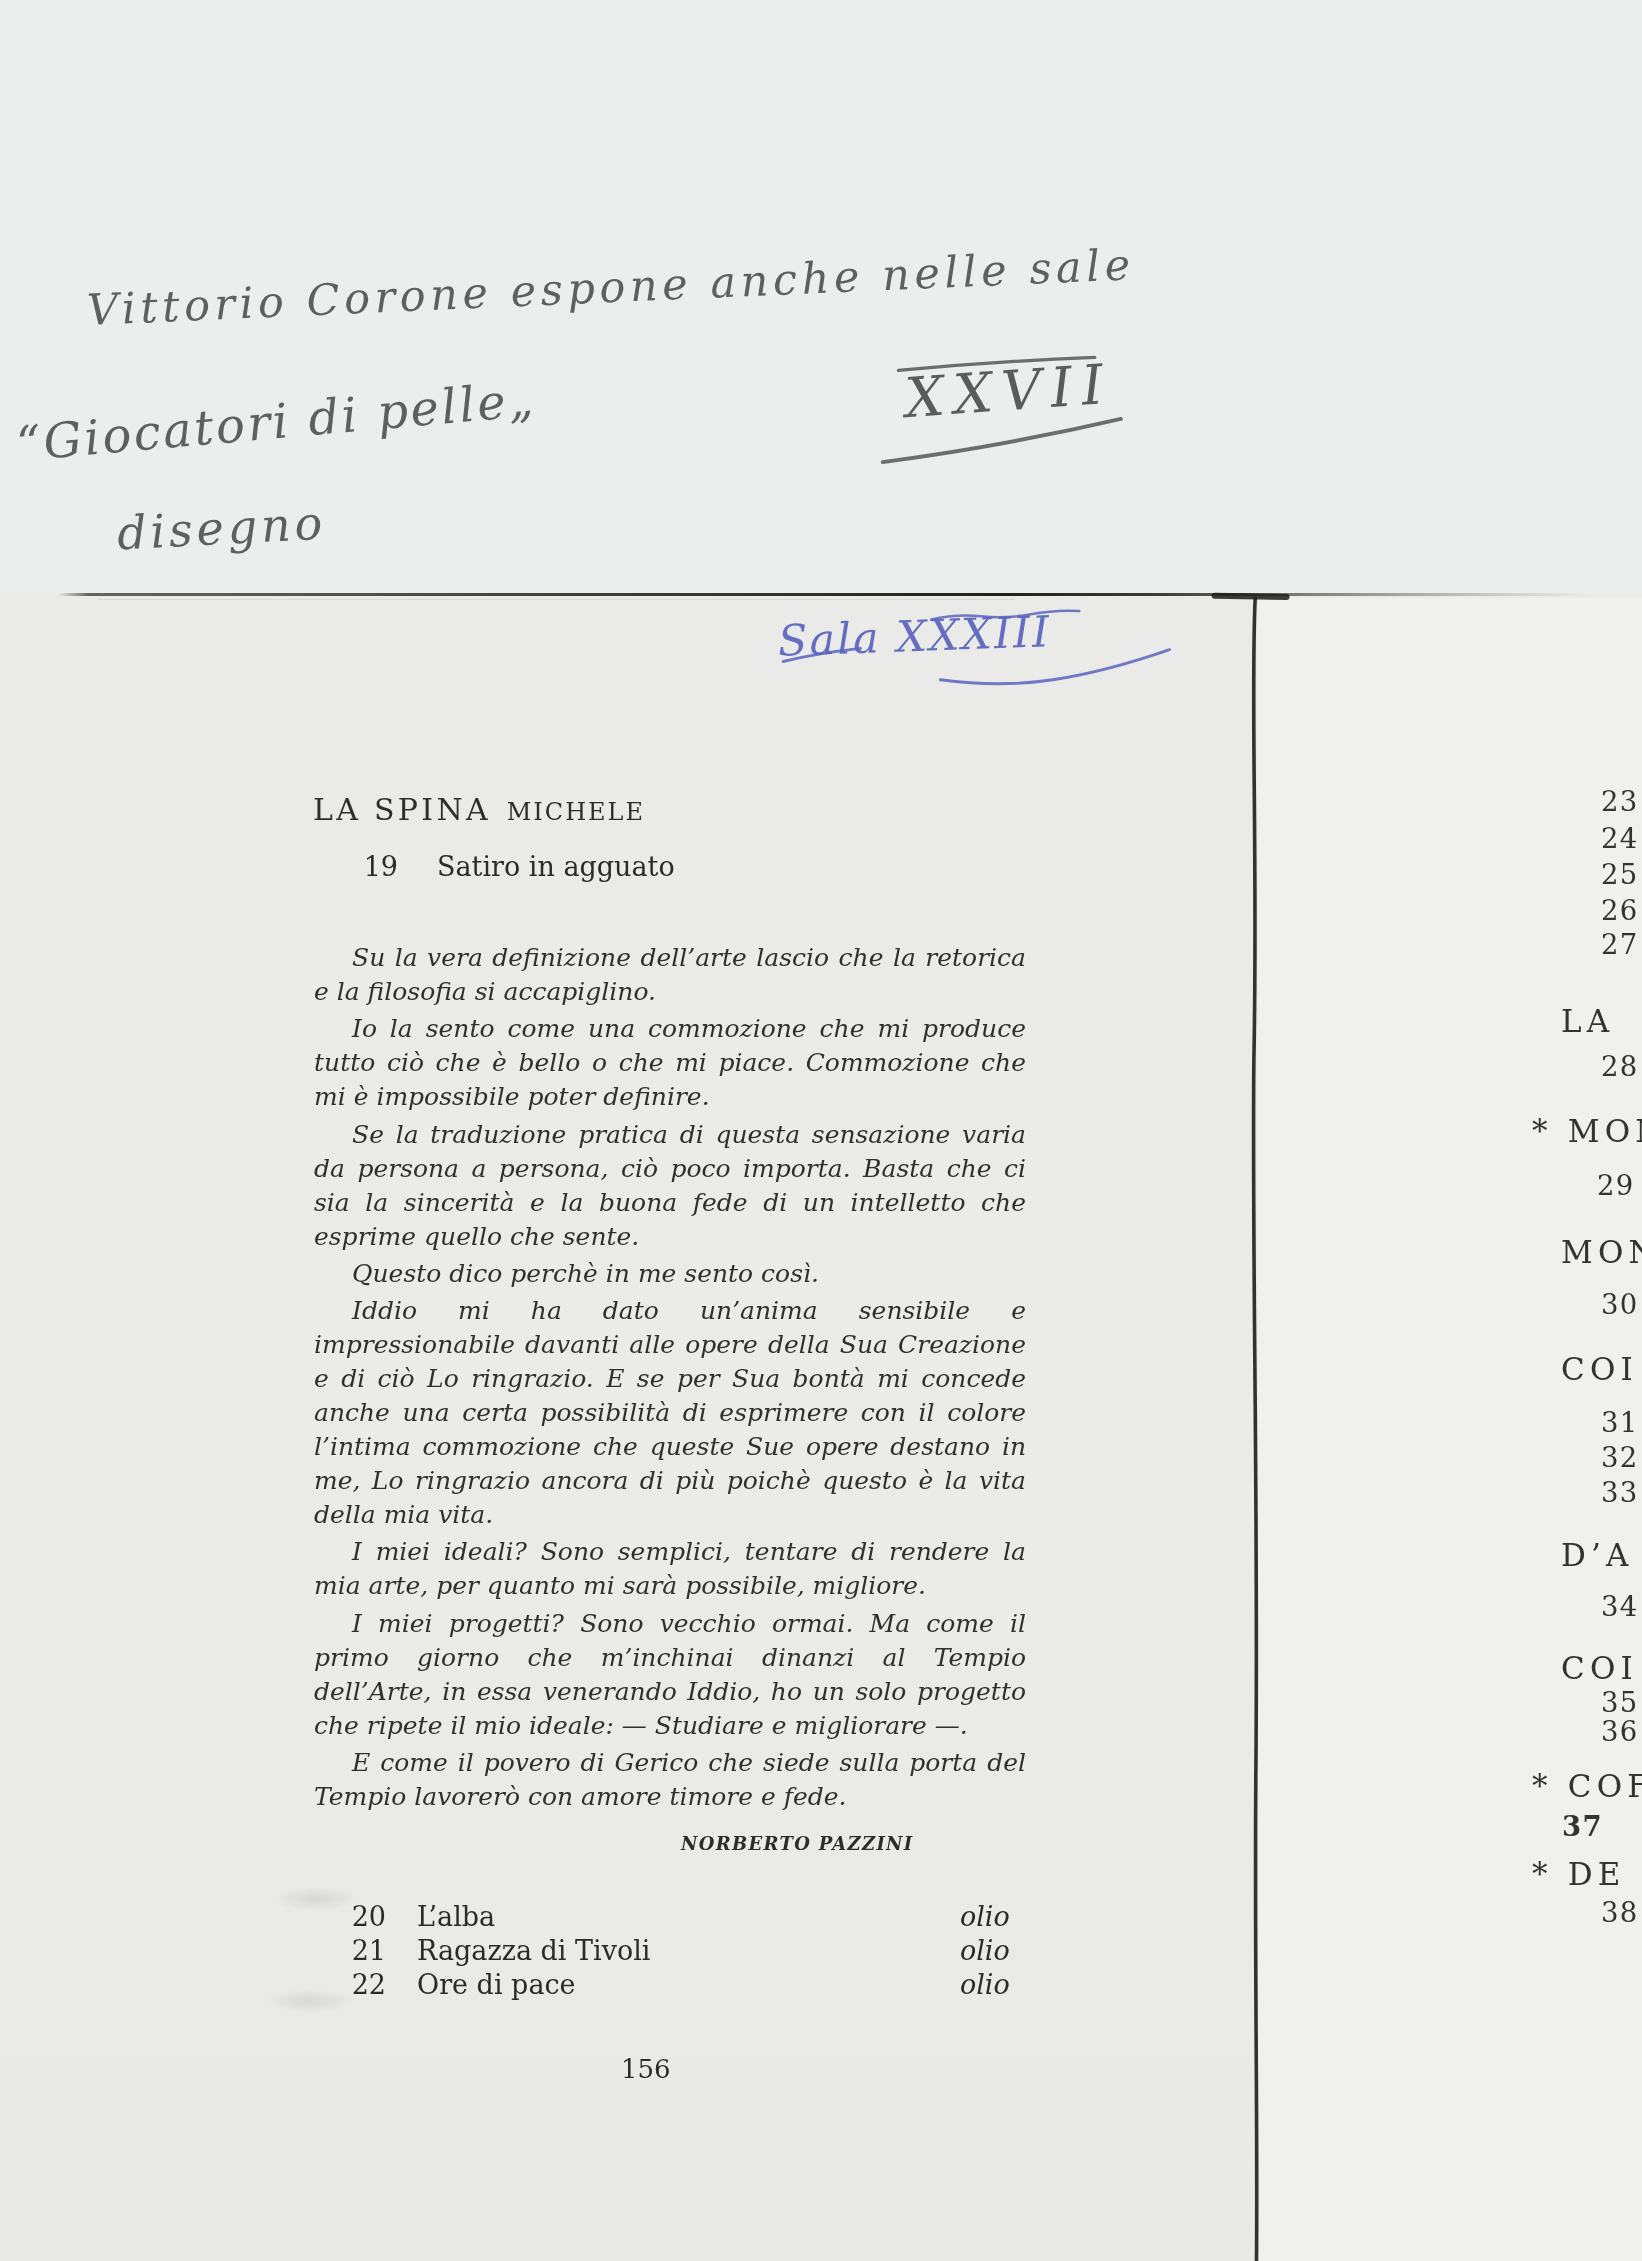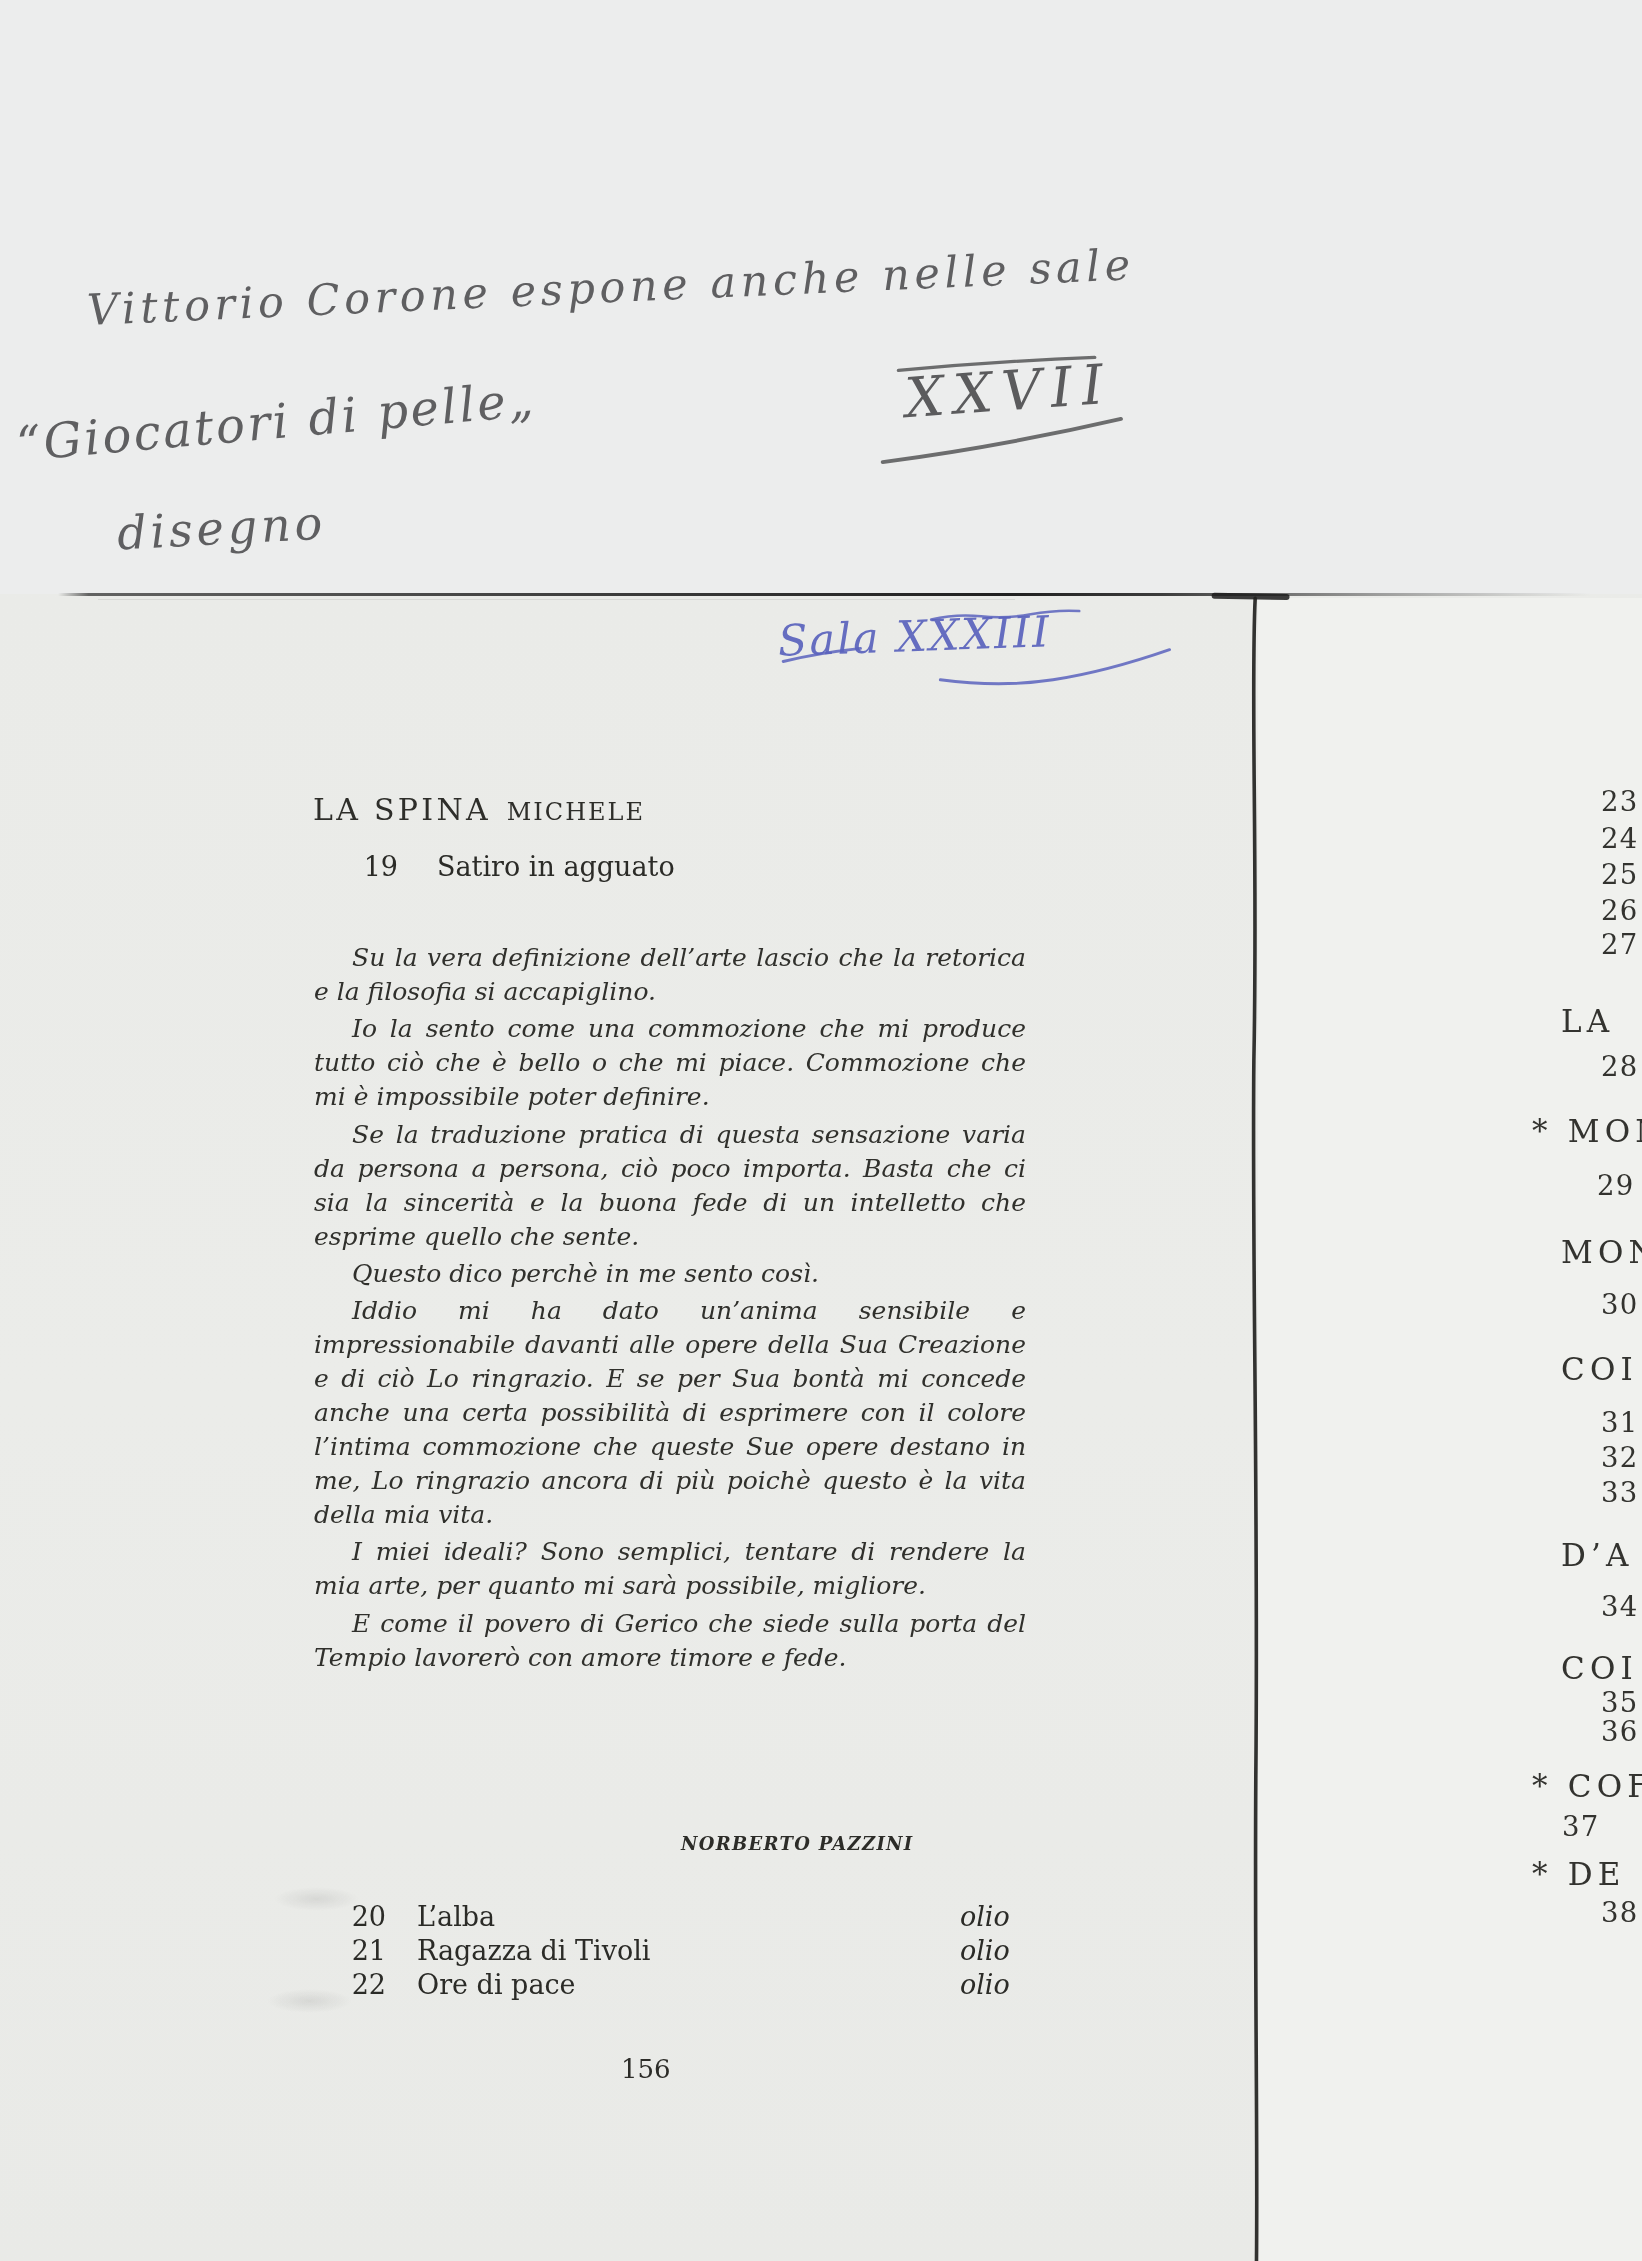--- a/index.html
+++ b/index.html
@@ -91,20 +91,21 @@
     <span class="entry-title">Satiro in agguato</span>
   </div>
 
   <div class="statement" id="statement">
       <p>Su la vera definizione dell’arte lascio che la retorica e la filosofia si accapiglino.</p>
       <p>Io la sento come una commozione che mi produce tutto ciò che è bello o che mi piace. Commozione che mi è impossibile poter definire.</p>
       <p>Se la traduzione pratica di questa sensazione varia da persona a persona, ciò poco importa. Basta che ci sia la sincerità e la buona fede di un intelletto che esprime quello che sente.</p>
       <p>Questo dico perchè in me sento così.</p>
       <p>Iddio mi ha dato un’anima sensibile e impressionabile davanti alle opere della Sua Creazione e di ciò Lo ringrazio. E se per Sua bontà mi concede anche una certa possibilità di esprimere con il colore l’intima commozione che queste Sue opere destano in me, Lo ringrazio ancora di più poichè questo è la vita della mia vita.</p>
       <p>I miei ideali? Sono semplici, tentare di rendere la mia arte, per quanto mi sarà possibile, migliore.</p>
+      <p>I miei progetti? Sono vecchio ormai. Ma come il primo giorno che m’inchinai dinanzi al Tempio dell’Arte, in essa venerando Iddio, ho un solo progetto che ripete il mio ideale: — Studiare e migliorare —.</p>
       <p>E come il povero di Gerico che siede sulla porta del Tempio lavorerò con amore timore e fede.</p>
     </div>
 
   <div class="signature">NORBERTO PAZZINI</div>
 
   <div class="works" id="works">
       <div class="work-row">
         <span class="work-num">20</span>
         <span class="work-title">L’alba</span>
         <span class="work-medium">olio</span>
@@ -138,21 +139,21 @@
       <div class="frag frag-heading" style="top: 1351px; left: 1561px;">COI</div>
       <div class="frag frag-number" style="top: 1406px; left: 1601px;">31</div>
       <div class="frag frag-number" style="top: 1441px; left: 1601px;">32</div>
       <div class="frag frag-number" style="top: 1476px; left: 1601px;">33</div>
       <div class="frag frag-heading" style="top: 1537px; left: 1561px;">D’A</div>
       <div class="frag frag-number" style="top: 1590px; left: 1601px;">34</div>
       <div class="frag frag-heading" style="top: 1650px; left: 1561px;">COI</div>
       <div class="frag frag-number" style="top: 1686px; left: 1601px;">35</div>
       <div class="frag frag-number" style="top: 1715px; left: 1601px;">36</div>
       <div class="frag frag-heading" style="top: 1768px; left: 1532px;">* COF</div>
-      <div class="frag frag-number" style="top: 1810px; left: 1562px;">37</div>
+      <div class="frag frag-number" style="top: 1810px; left: 1562px; font-weight: bold;">37</div>
       <div class="frag frag-heading" style="top: 1856px; left: 1532px;">* DE</div>
       <div class="frag frag-number" style="top: 1896px; left: 1601px;">38</div>
     </div>
 
   <div class="ghost" style="left:274px;top:1887px;"></div>
   <div class="ghost" style="left:267px;top:1989px;"></div>
 </div>
 
 
 </body></html>

